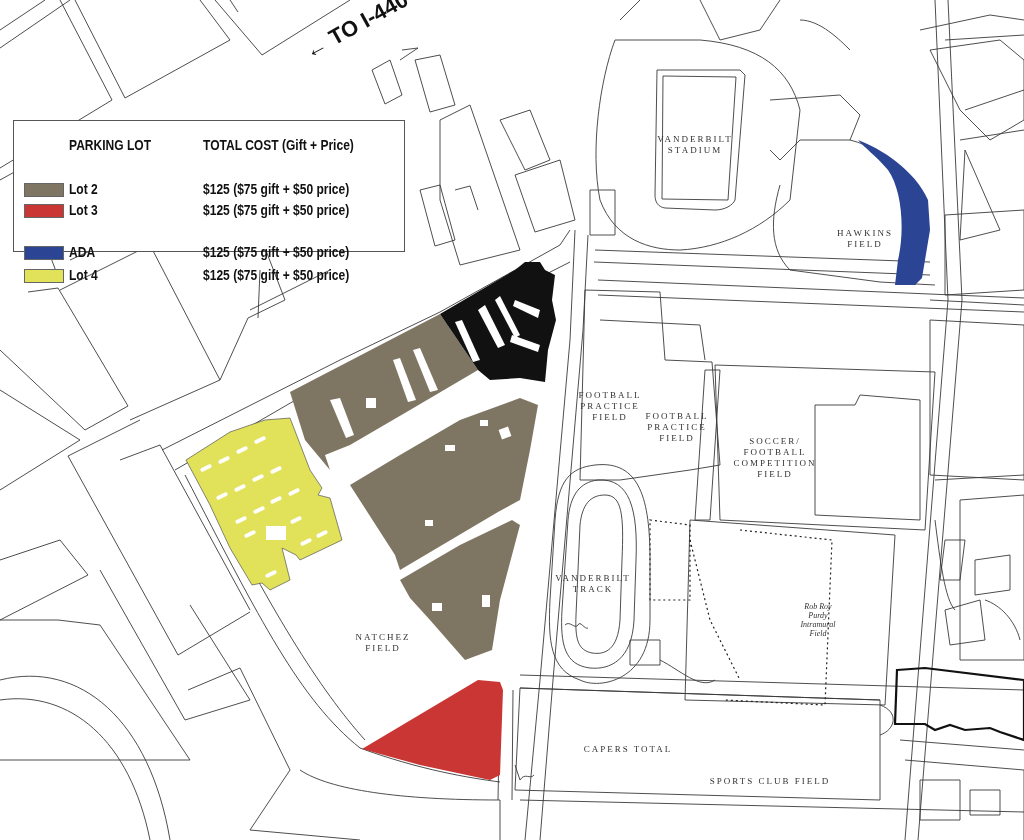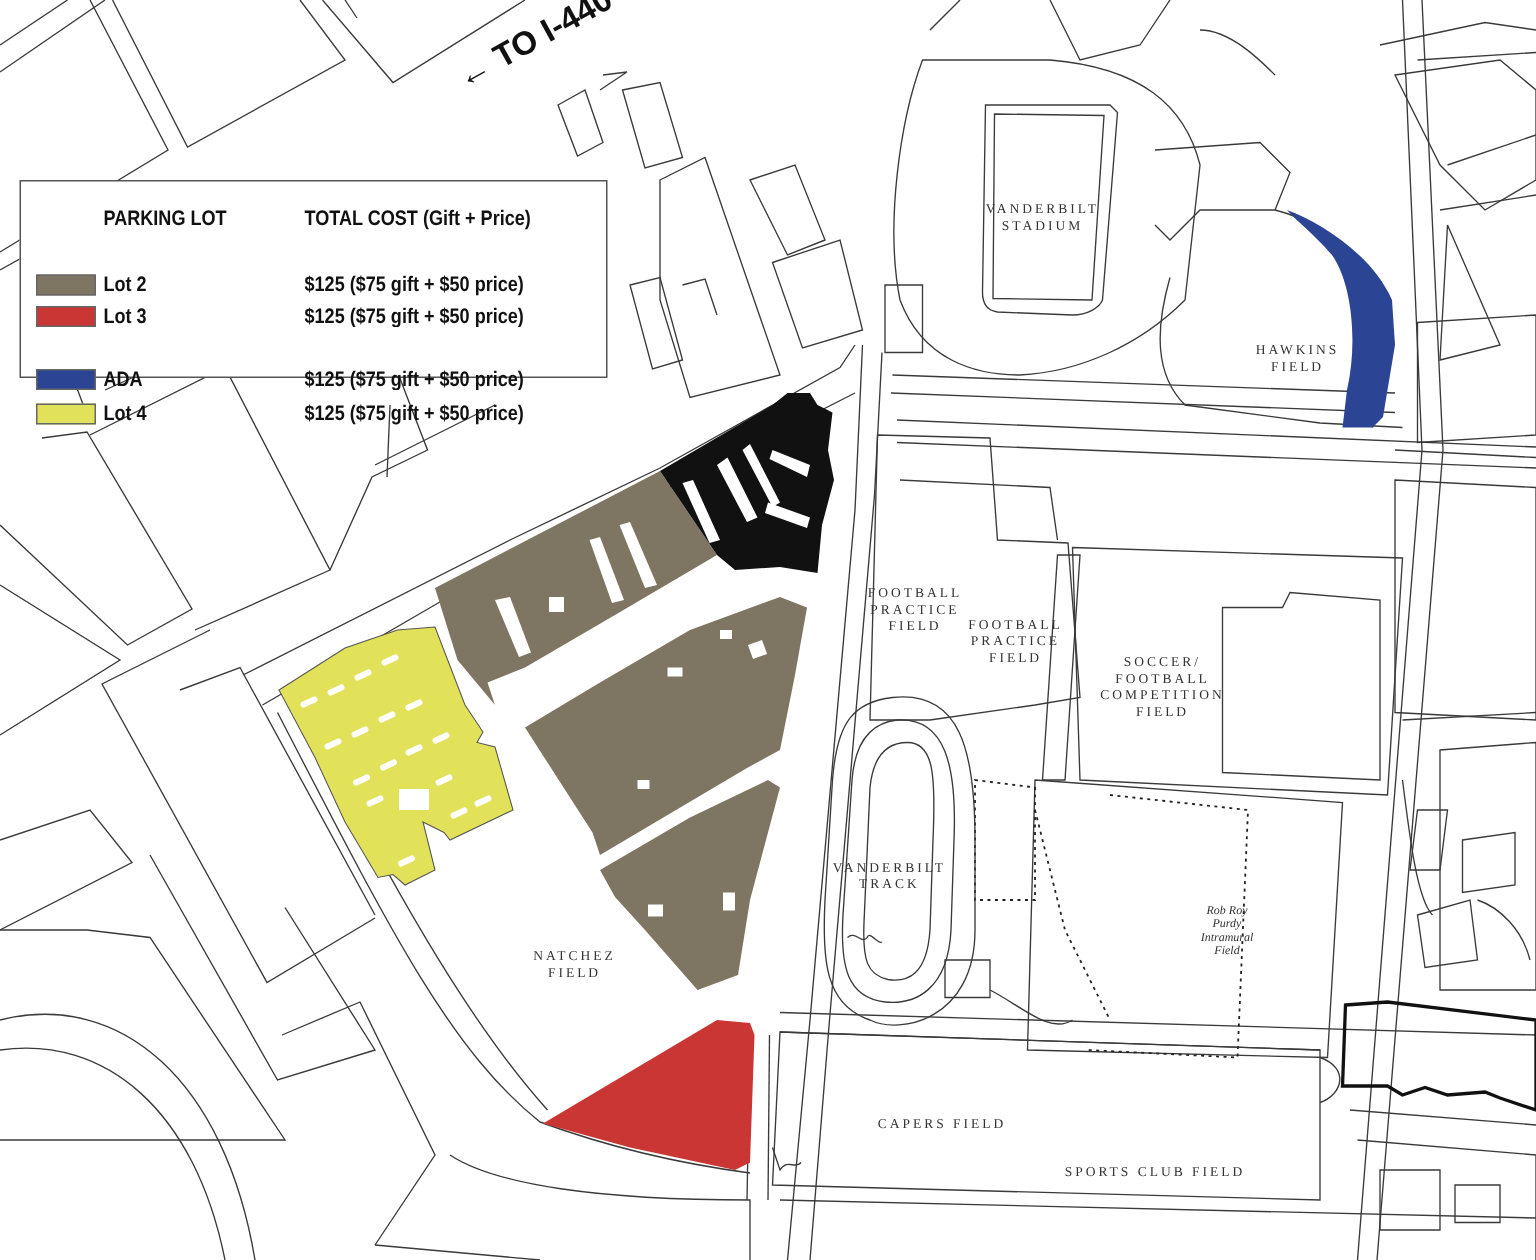--- a/index.html
+++ b/index.html
@@ -209,21 +209,21 @@
 COMPETITION
 FIELD</div>
 <div class="lbl" style="left:548px;top:573px;width:90px;">VANDERBILT
 TRACK</div>
 <div class="lbl it" style="left:788px;top:602px;width:60px;letter-spacing:0;font-size:8px;line-height:9px;">Rob Roy
 Purdy
 Intramural
 Field</div>
 <div class="lbl" style="left:343px;top:632px;width:80px;">NATCHEZ
 FIELD</div>
-<div class="lbl" style="left:558px;top:744px;width:140px;">CAPERS FIELD</div>
+<div class="lbl" style="left:558px;top:744px;width:140px;">CAPERS TOTAL</div>
 <div class="lbl" style="left:700px;top:776px;width:140px;">SPORTS CLUB FIELD</div>
 
 <div id="legend">
   <div class="hdr" style="left:55px;">PARKING LOT</div>
   <div class="hdr" style="left:189px;">TOTAL COST (Gift + Price)</div>
 
   <div class="row" style="top:59px;">
     <div class="sw" style="background:#7f7563;"></div>
     <div class="name">Lot 2</div>
     <div class="cost">$125 ($75 gift + $50 price)</div>

